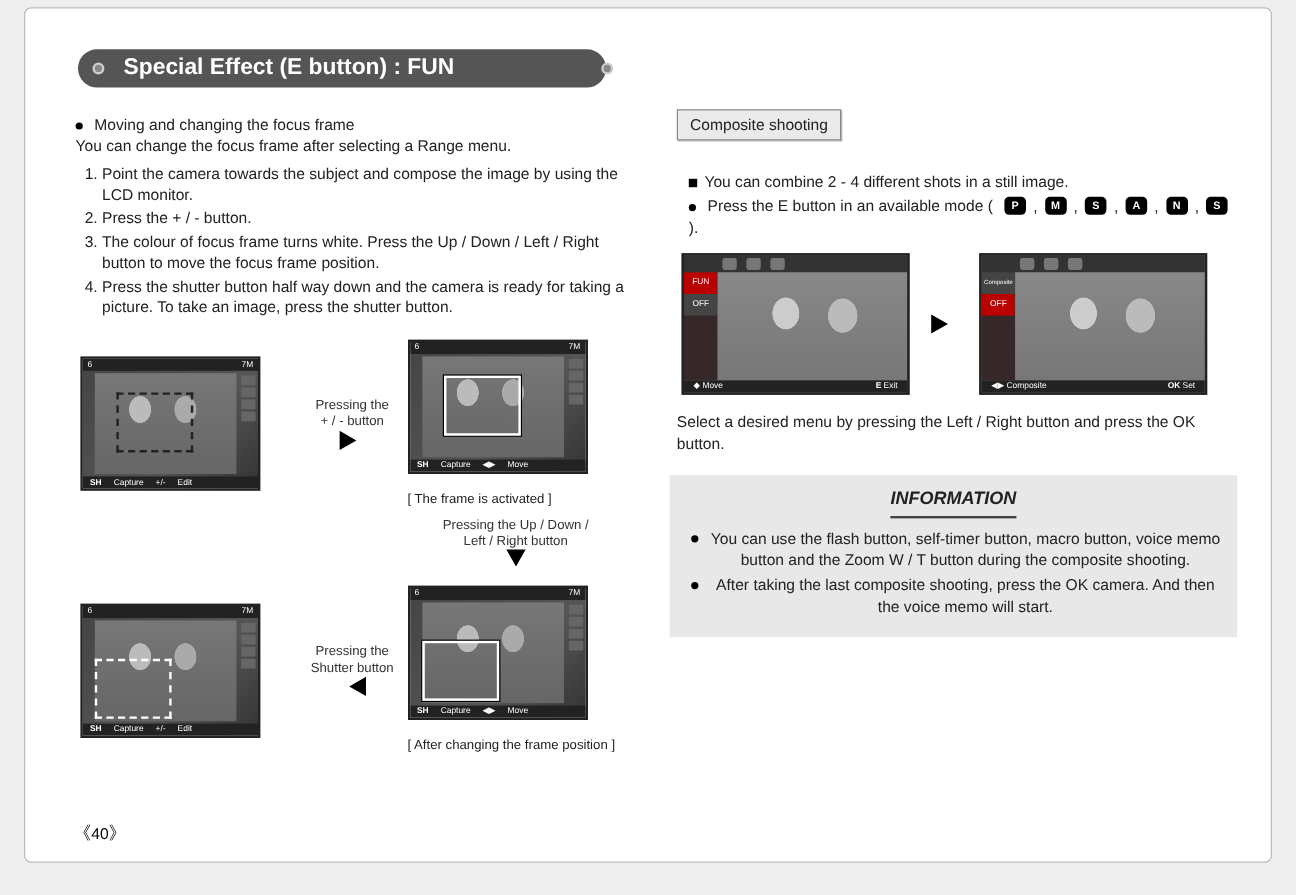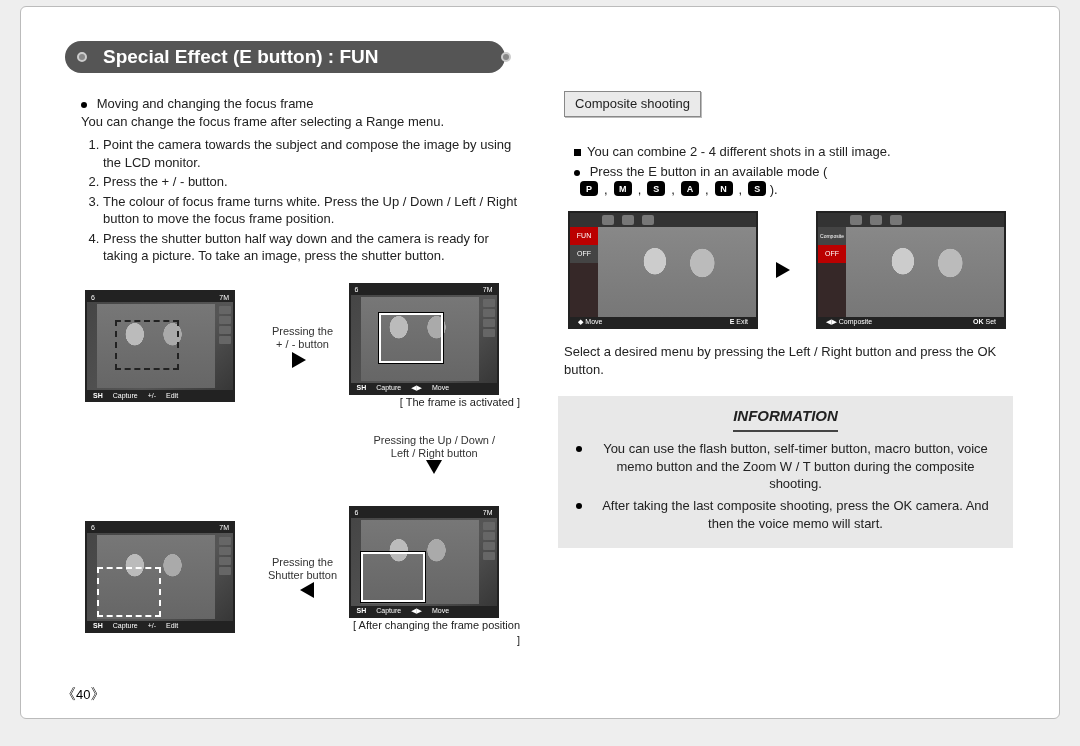--- a/index.html
+++ b/index.html
@@ -12,21 +12,21 @@
     position: relative;
   }
   .page {
     background: #ffffff;
     width: 1040px;
     height: 713px;
     margin: 6px auto 0;
     border: 1px solid #bbb;
     border-radius: 6px;
     position: relative;
-    padding: 22px 46px 18px;
+    padding: 22px 28px 18px;
     display: flex;
     gap: 28px;
   }
   .title-bar {
     position: absolute;
     top: 34px;
     left: 44px;
     width: 440px;
     height: 32px;
     background: #555;
@@ -65,21 +65,21 @@
   .col-right { padding-left: 8px; }
   .lead { margin: 6px 0 2px 14px; }
   .lead .bullet { display: inline-block; width: 6px; height: 6px; background: #000; border-radius: 50%; vertical-align: middle; margin-right: 6px; }
   ol.steps { margin: 6px 0 0 36px; padding: 0; list-style: decimal; }
   ol.steps li { margin-bottom: 2px; }
 
   .fig-grid {
     display: grid;
     grid-template-columns: 1fr 80px 1fr;
     grid-template-rows: auto auto auto auto;
-    gap: 24px 6px;
+    gap: 8px 6px;
     margin: 18px 0 0 18px;
     align-items: center;
   }
   .fig-box {
     position: relative;
   }
   .lcd {
     width: 150px; height: 112px;
     background: linear-gradient(135deg, #444, #555 60%, #333);
     border: 2px solid #222;
@@ -118,21 +118,21 @@
   .pos-a .focus-frame { left: 28px; top: 28px; width: 64px; height: 50px; }
   .pos-b .focus-frame { left: 28px; top: 28px; width: 64px; height: 50px; border-style: solid; border-color: #fff; box-shadow: 0 0 0 1px #000; }
   .pos-c .focus-frame { left: 10px; top: 44px; width: 64px; height: 50px; border-style: solid; border-color: #fff; box-shadow: 0 0 0 1px #000; }
   .pos-d .focus-frame { left: 10px; top: 44px; width: 64px; height: 50px; border-style: dashed; border-color: #fff; }
 
   .mid-label { font-size: 11px; color: #333; text-align: center; line-height: 1.2; }
   .arrow-r, .arrow-d, .arrow-l { color: #000; text-align: center; }
   .arrow-r::before { content: ""; display: block; width: 0; height: 0; border: 8px solid transparent; border-left: 14px solid #000; margin: 0 auto; }
   .arrow-l::before { content: ""; display: block; width: 0; height: 0; border: 8px solid transparent; border-right: 14px solid #000; margin: 0 auto; }
   .arrow-d::before { content: ""; display: block; width: 0; height: 0; border: 8px solid transparent; border-top: 14px solid #000; margin: 0 auto; }
-  .fig-caption { font-size: 11px; text-align: right; margin-top: 0; }
+  .fig-caption { font-size: 11px; text-align: left; margin-top: 14px; }
 
   
   .sub-tab {
     display: inline-block;
     border: 1px solid #888;
     background: #eaeaea;
     padding: 3px 10px;
     font-size: 13px;
     margin: 2px 0 24px 6px;
     box-shadow: 1px 1px 0 #bbb;

